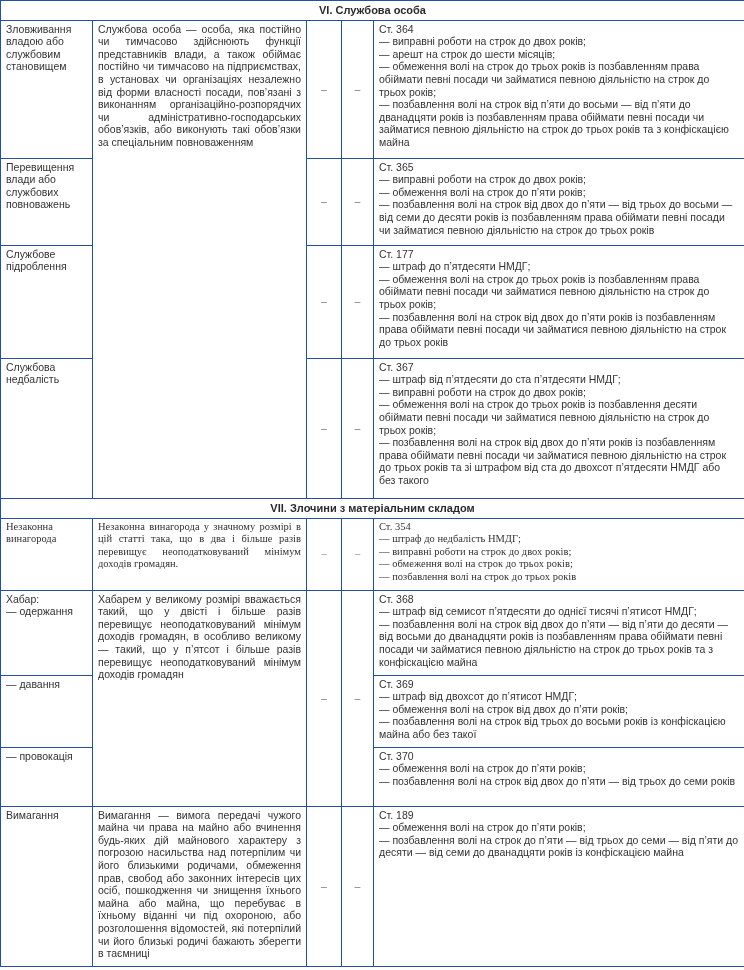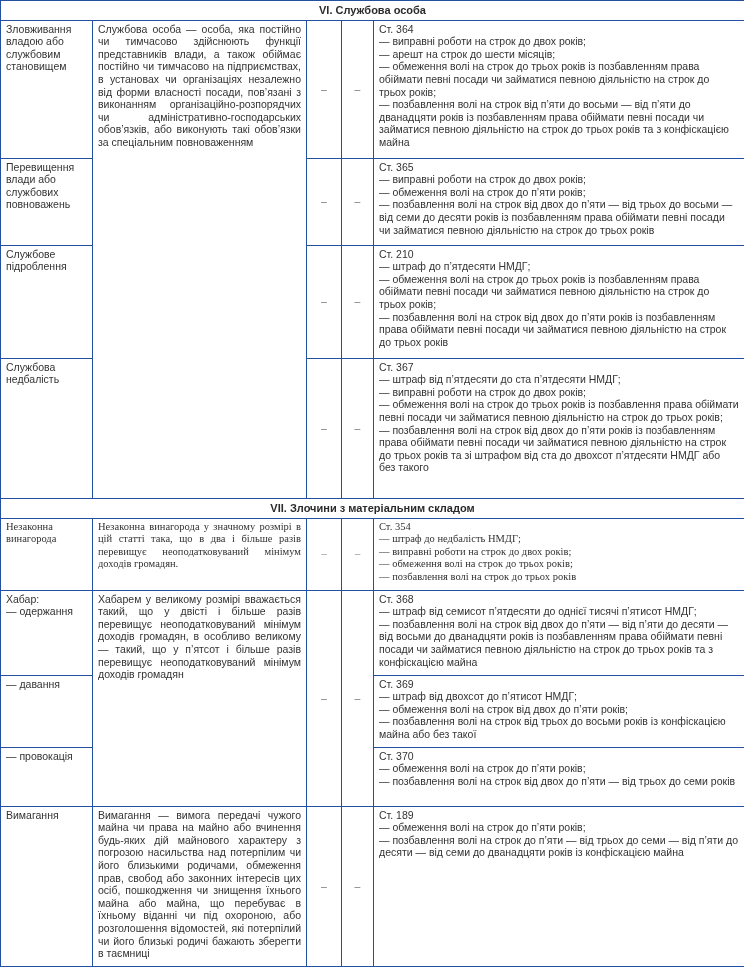--- a/index.html
+++ b/index.html
@@ -87,36 +87,36 @@
       <span class="line">— обмеження волі на строк до п’яти років;</span>
       <span class="line">— позбавлення волі на строк від двох до п’яти — від трьох до восьми — від семи до десяти років із позбавленням права обіймати певні посади чи займатися певною діяльністю на строк до трьох років</span>
     </td>
   </tr>
 
   <tr class="h-r3">
     <td class="c-name">Службове підроблення</td>
     <td class="c-d1">–</td>
     <td class="c-d2">–</td>
     <td class="c-pen">
-      <span class="line">Ст. 210</span>
+      <span class="line">Ст. 177</span>
       <span class="line">— штраф до п’ятдесяти НМДГ;</span>
       <span class="line">— обмеження волі на строк до трьох років із позбавленням права обіймати певні посади чи займатися певною діяльністю на строк до трьох років;</span>
       <span class="line">— позбавлення волі на строк від двох до п’яти років із позбавленням права обіймати певні посади чи займатися певною діяльністю на строк до трьох років</span>
     </td>
   </tr>
 
   <tr class="h-r4">
     <td class="c-name">Службова недбалість</td>
     <td class="c-d1">–</td>
     <td class="c-d2">–</td>
     <td class="c-pen">
       <span class="line">Ст. 367</span>
       <span class="line">— штраф від п’ятдесяти до ста п’ятдесяти НМДГ;</span>
       <span class="line">— виправні роботи на строк до двох років;</span>
-      <span class="line">— обмеження волі на строк до трьох років із позбавлення права обіймати певні посади чи займатися певною діяльністю на строк до трьох років;</span>
+      <span class="line">— обмеження волі на строк до трьох років із позбавлення десяти обіймати певні посади чи займатися певною діяльністю на строк до трьох років;</span>
       <span class="line">— позбавлення волі на строк від двох до п’яти років із позбавленням права обіймати певні посади чи займатися певною діяльністю на строк до трьох років та зі штрафом від ста до двохсот п’ятдесяти НМДГ або без такого</span>
     </td>
   </tr>
 
   <tr class="h-sec2">
     <td colspan="5" class="sec-head">VII. Злочини з матеріальним складом</td>
   </tr>
 
   <tr class="h-r5">
     <td class="c-name">Незаконна винагорода</td>

